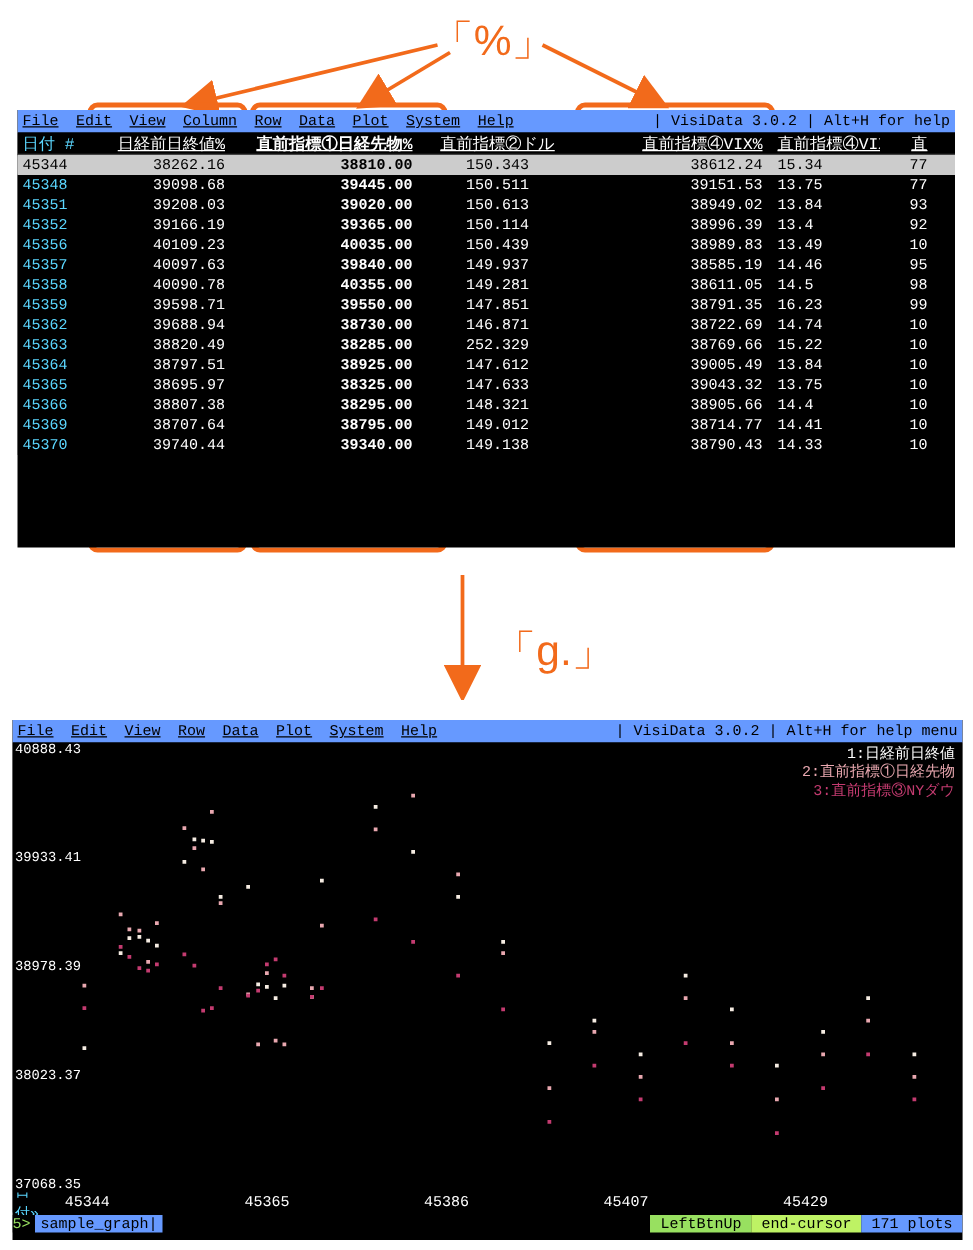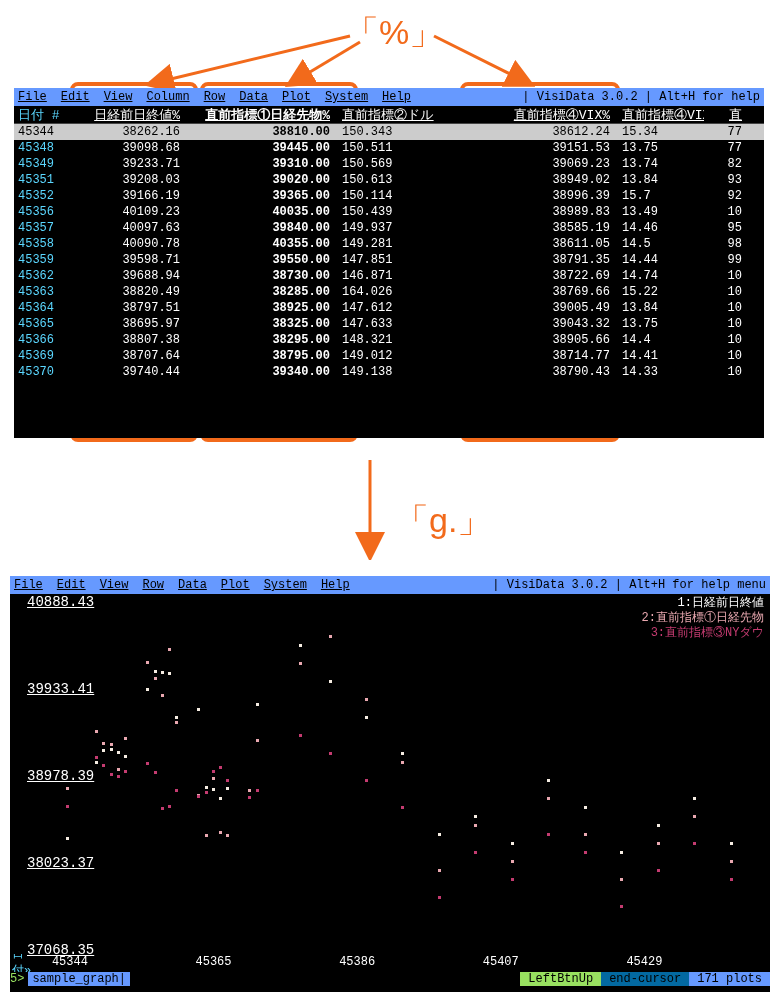--- a/index.html
+++ b/index.html
@@ -49,21 +49,21 @@
     height: 16px;
     background: #000;
     color: #fff;
     align-items: center;
   }
   .data-row.cursor { background: #ccc; color: #000; }
   .data-row.cursor .col-date { background: #ccc; color: #000; }
   .col-date { width: 54px; padding-left: 4px; color: #5bd7ff; }
   .col1 { width: 118px; text-align: right; padding-right: 6px; }
   .col2 { width: 150px; text-align: right; padding-right: 6px; font-weight: bold; }
-  .col3 { width: 118px; text-align: left; padding-left: 6px; }
+  .col3 { width: 118px; text-align: center; padding-left: 6px; }
   .col4 { width: 162px; text-align: right; padding-right: 6px; }
   .col5 { width: 88px; text-align: left; padding-left: 6px; }
   .col6 { width: 40px; text-align: right; padding-right: 2px; }
   .header-cell { text-decoration: underline; color: #fff; font-size: 13px; overflow: hidden; white-space: nowrap; }
   .header-row .col-date { color: #5bd7ff; text-decoration: none; }
 
   
   .annot-label1 {
     position: absolute;
     top: 10px; left: 345px;
@@ -111,41 +111,41 @@
   .legend {
     position: absolute;
     top: 2px; right: 6px;
     color: #fff;
     text-align: right;
     line-height: 15px;
   }
   .legend .l1 { color: #fff; }
   .legend .l2 { color: #e9a8b0; }
   .legend .l3 { color: #c43b70; }
-  .ytick { position: absolute; left: 17px; color: #fff; font-size: 14px; text-decoration: underline; }
+  .ytick { position: absolute; left: 2px; color: #fff; font-size: 11px; }
   .xaxis {
     display: flex;
     background: #000;
     color: #fff;
     height: 16px;
     align-items: center;
     padding-left: 2px;
   }
   .xaxis .xlabel { color: #5bd7ff; margin-right: 10px; }
   .xaxis .xt { width: 150px; text-align: left; color:#fff; }
   .statusbar {
     display: flex;
     height: 18px;
     align-items: center;
     font-size: 12px;
   }
   .statusbar .fname { background: #6699ff; color:#000; padding: 0 4px; }
   .statusbar .midspace { flex:1; background:#000; }
   .statusbar .leftbtn { background:#98e060; color:#000; padding:0 8px; }
-  .statusbar .cmd { background:#0369a1; color:#000; padding:0 8px; }
+  .statusbar .cmd { background:#bef264; color:#000; padding:0 8px; }
   .statusbar .plots { background:#6699ff; color:#000; padding:0 8px; }
   .statusbar .prefix { background:#000; color:#98e060; padding-right:4px; }
   .pt { position:absolute; width:3px; height:3px; }
   .pt.c1 { background:#f5ece2; }
   .pt.c2 { background:#e9a8b0; }
   .pt.c3 { background:#c43b70; }
 </style>
 </head>
 <body>
 
@@ -205,44 +205,35 @@
           <div class="data-row">
             <div class="col-date">45348</div>
             <div class="col1">39098.68</div>
             <div class="col2">39445.00</div>
             <div class="col3">150.511</div>
             <div class="col4">39151.53</div>
             <div class="col5">13.75</div>
             <div class="col6">77</div>
           </div>
           <div class="data-row">
-            <div class="col-date">45349</div>
-            <div class="col1">39233.71</div>
-            <div class="col2">39310.00</div>
-            <div class="col3">150.569</div>
-            <div class="col4">39069.23</div>
-            <div class="col5">13.74</div>
-            <div class="col6">82</div>
-          </div>
-          <div class="data-row">
             <div class="col-date">45351</div>
             <div class="col1">39208.03</div>
             <div class="col2">39020.00</div>
             <div class="col3">150.613</div>
             <div class="col4">38949.02</div>
             <div class="col5">13.84</div>
             <div class="col6">93</div>
           </div>
           <div class="data-row">
             <div class="col-date">45352</div>
             <div class="col1">39166.19</div>
             <div class="col2">39365.00</div>
             <div class="col3">150.114</div>
             <div class="col4">38996.39</div>
-            <div class="col5">15.7</div>
+            <div class="col5">13.4</div>
             <div class="col6">92</div>
           </div>
           <div class="data-row">
             <div class="col-date">45356</div>
             <div class="col1">40109.23</div>
             <div class="col2">40035.00</div>
             <div class="col3">150.439</div>
             <div class="col4">38989.83</div>
             <div class="col5">13.49</div>
             <div class="col6">10</div>
@@ -264,37 +255,37 @@
             <div class="col4">38611.05</div>
             <div class="col5">14.5</div>
             <div class="col6">98</div>
           </div>
           <div class="data-row">
             <div class="col-date">45359</div>
             <div class="col1">39598.71</div>
             <div class="col2">39550.00</div>
             <div class="col3">147.851</div>
             <div class="col4">38791.35</div>
-            <div class="col5">14.44</div>
+            <div class="col5">16.23</div>
             <div class="col6">99</div>
           </div>
           <div class="data-row">
             <div class="col-date">45362</div>
             <div class="col1">39688.94</div>
             <div class="col2">38730.00</div>
             <div class="col3">146.871</div>
             <div class="col4">38722.69</div>
             <div class="col5">14.74</div>
             <div class="col6">10</div>
           </div>
           <div class="data-row">
             <div class="col-date">45363</div>
             <div class="col1">38820.49</div>
             <div class="col2">38285.00</div>
-            <div class="col3">164.026</div>
+            <div class="col3">252.329</div>
             <div class="col4">38769.66</div>
             <div class="col5">15.22</div>
             <div class="col6">10</div>
           </div>
           <div class="data-row">
             <div class="col-date">45364</div>
             <div class="col1">38797.51</div>
             <div class="col2">38925.00</div>
             <div class="col3">147.612</div>
             <div class="col4">39005.49</div>

